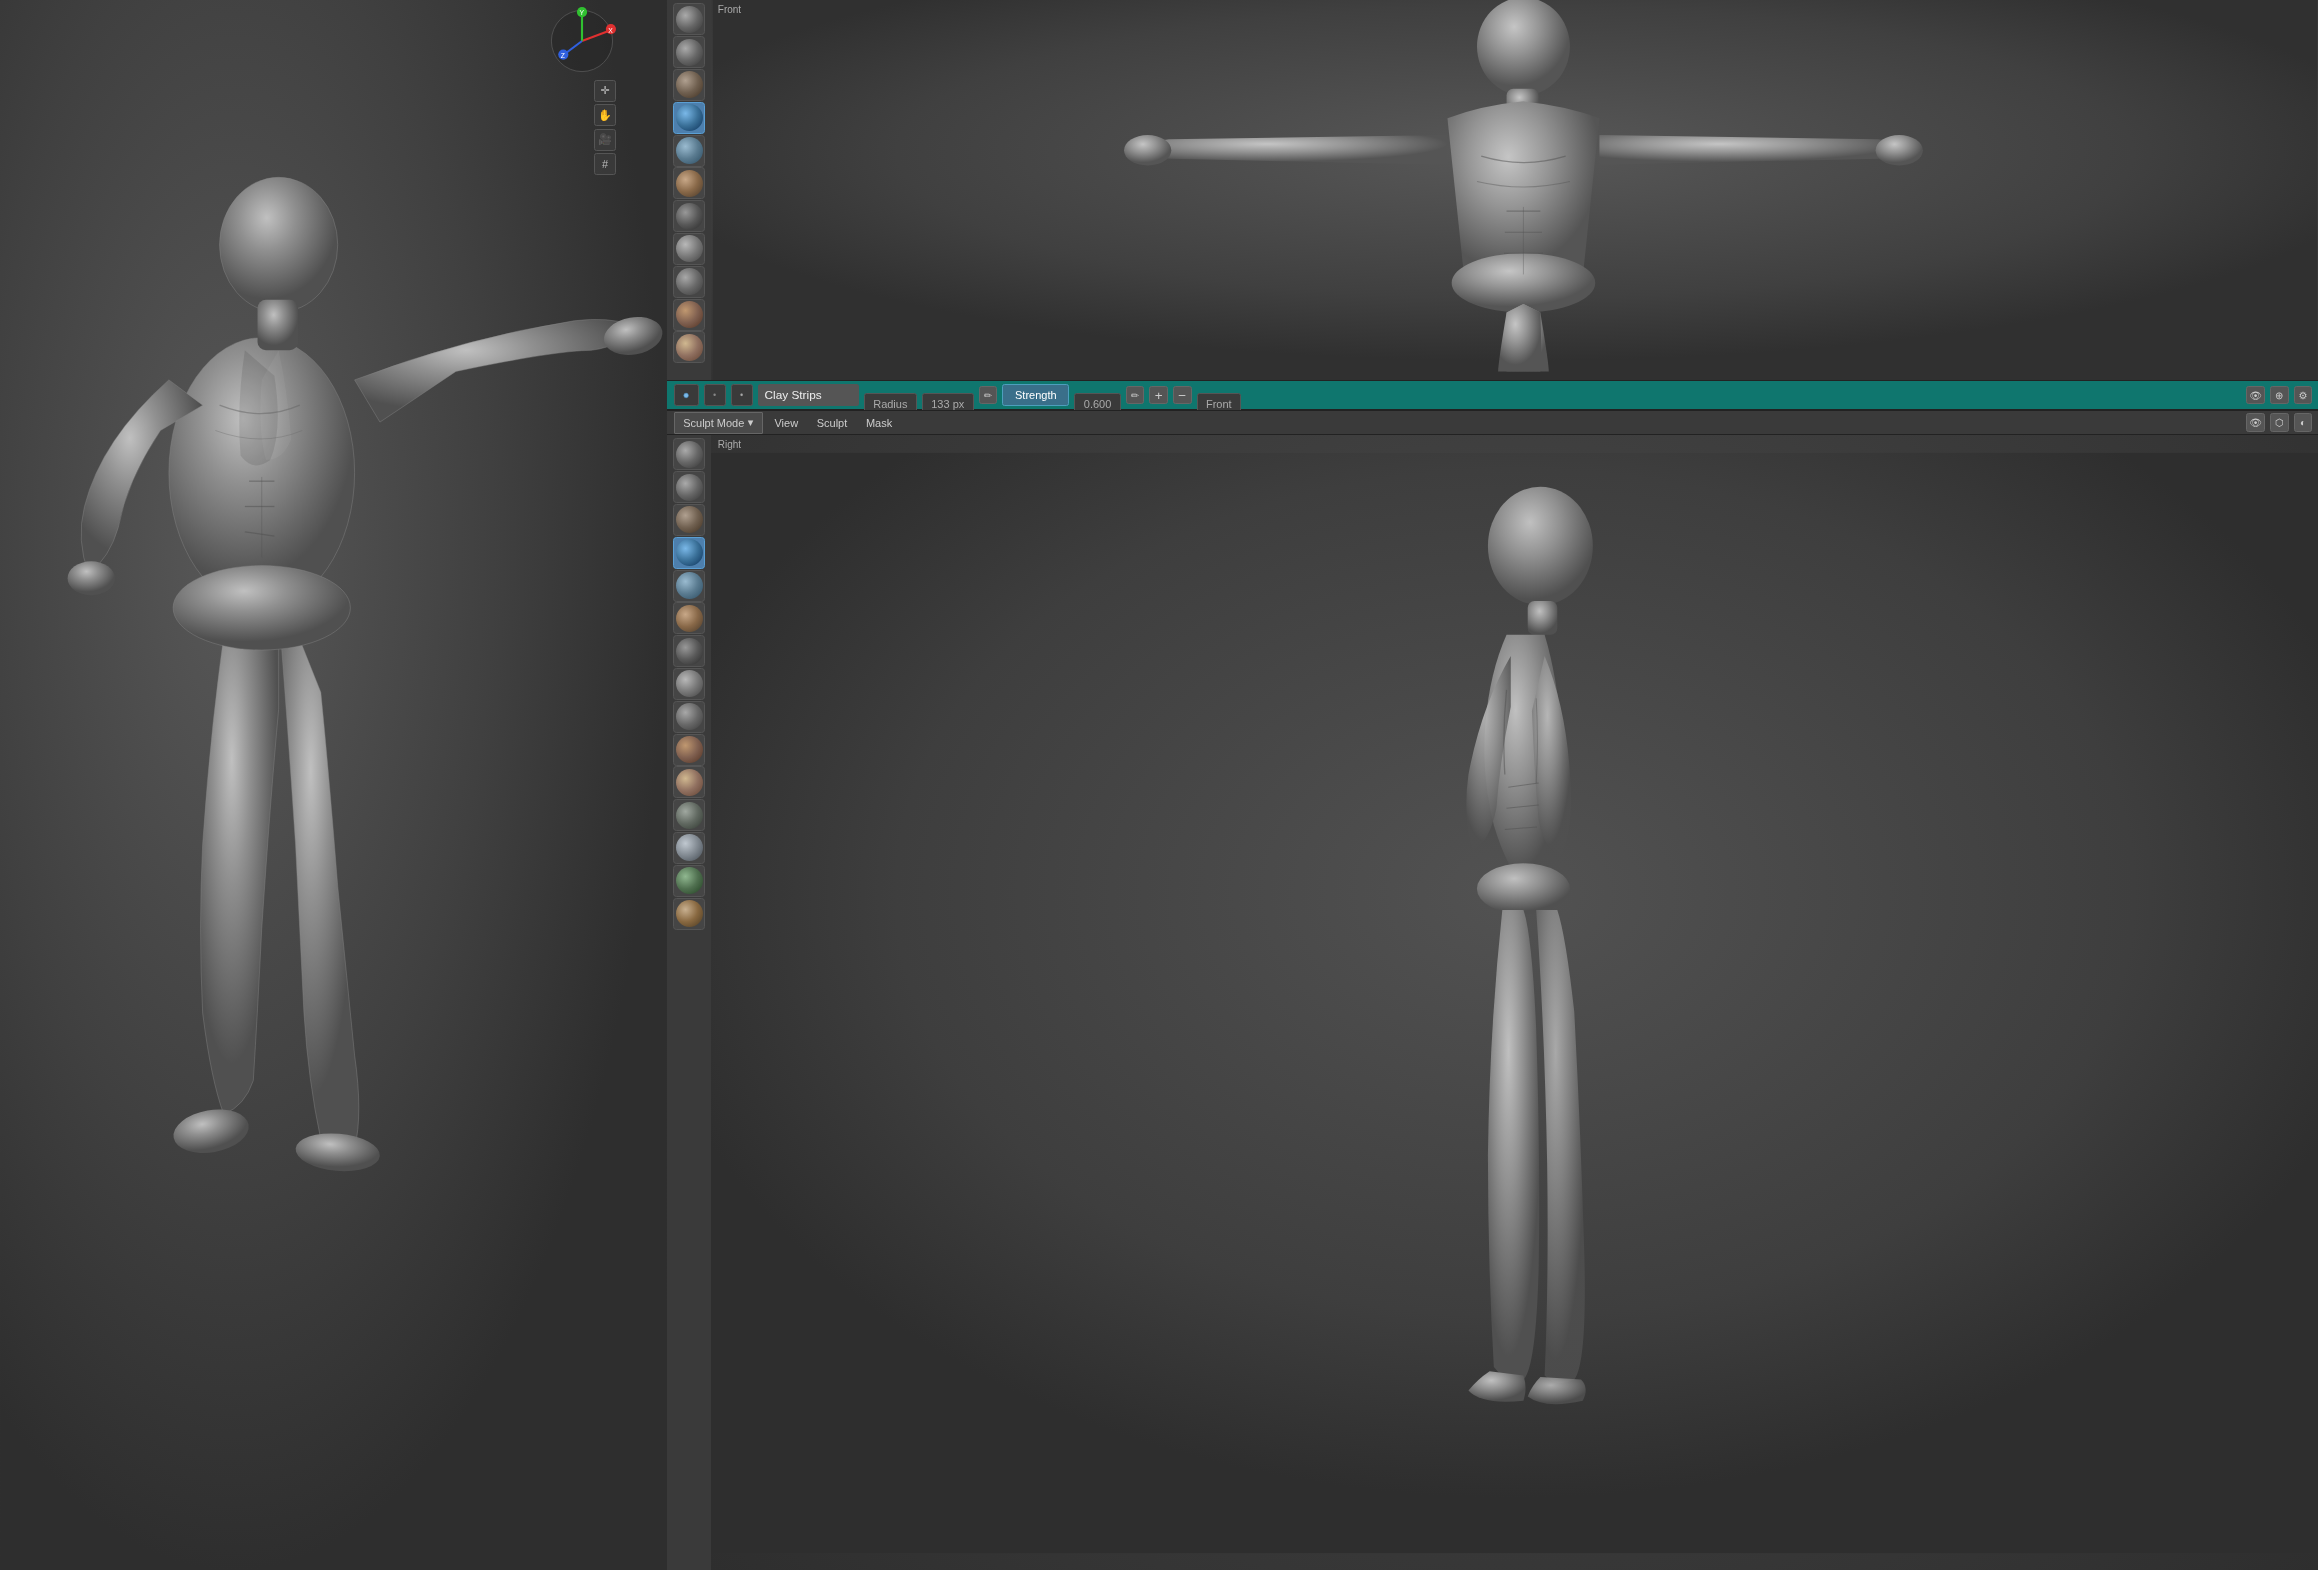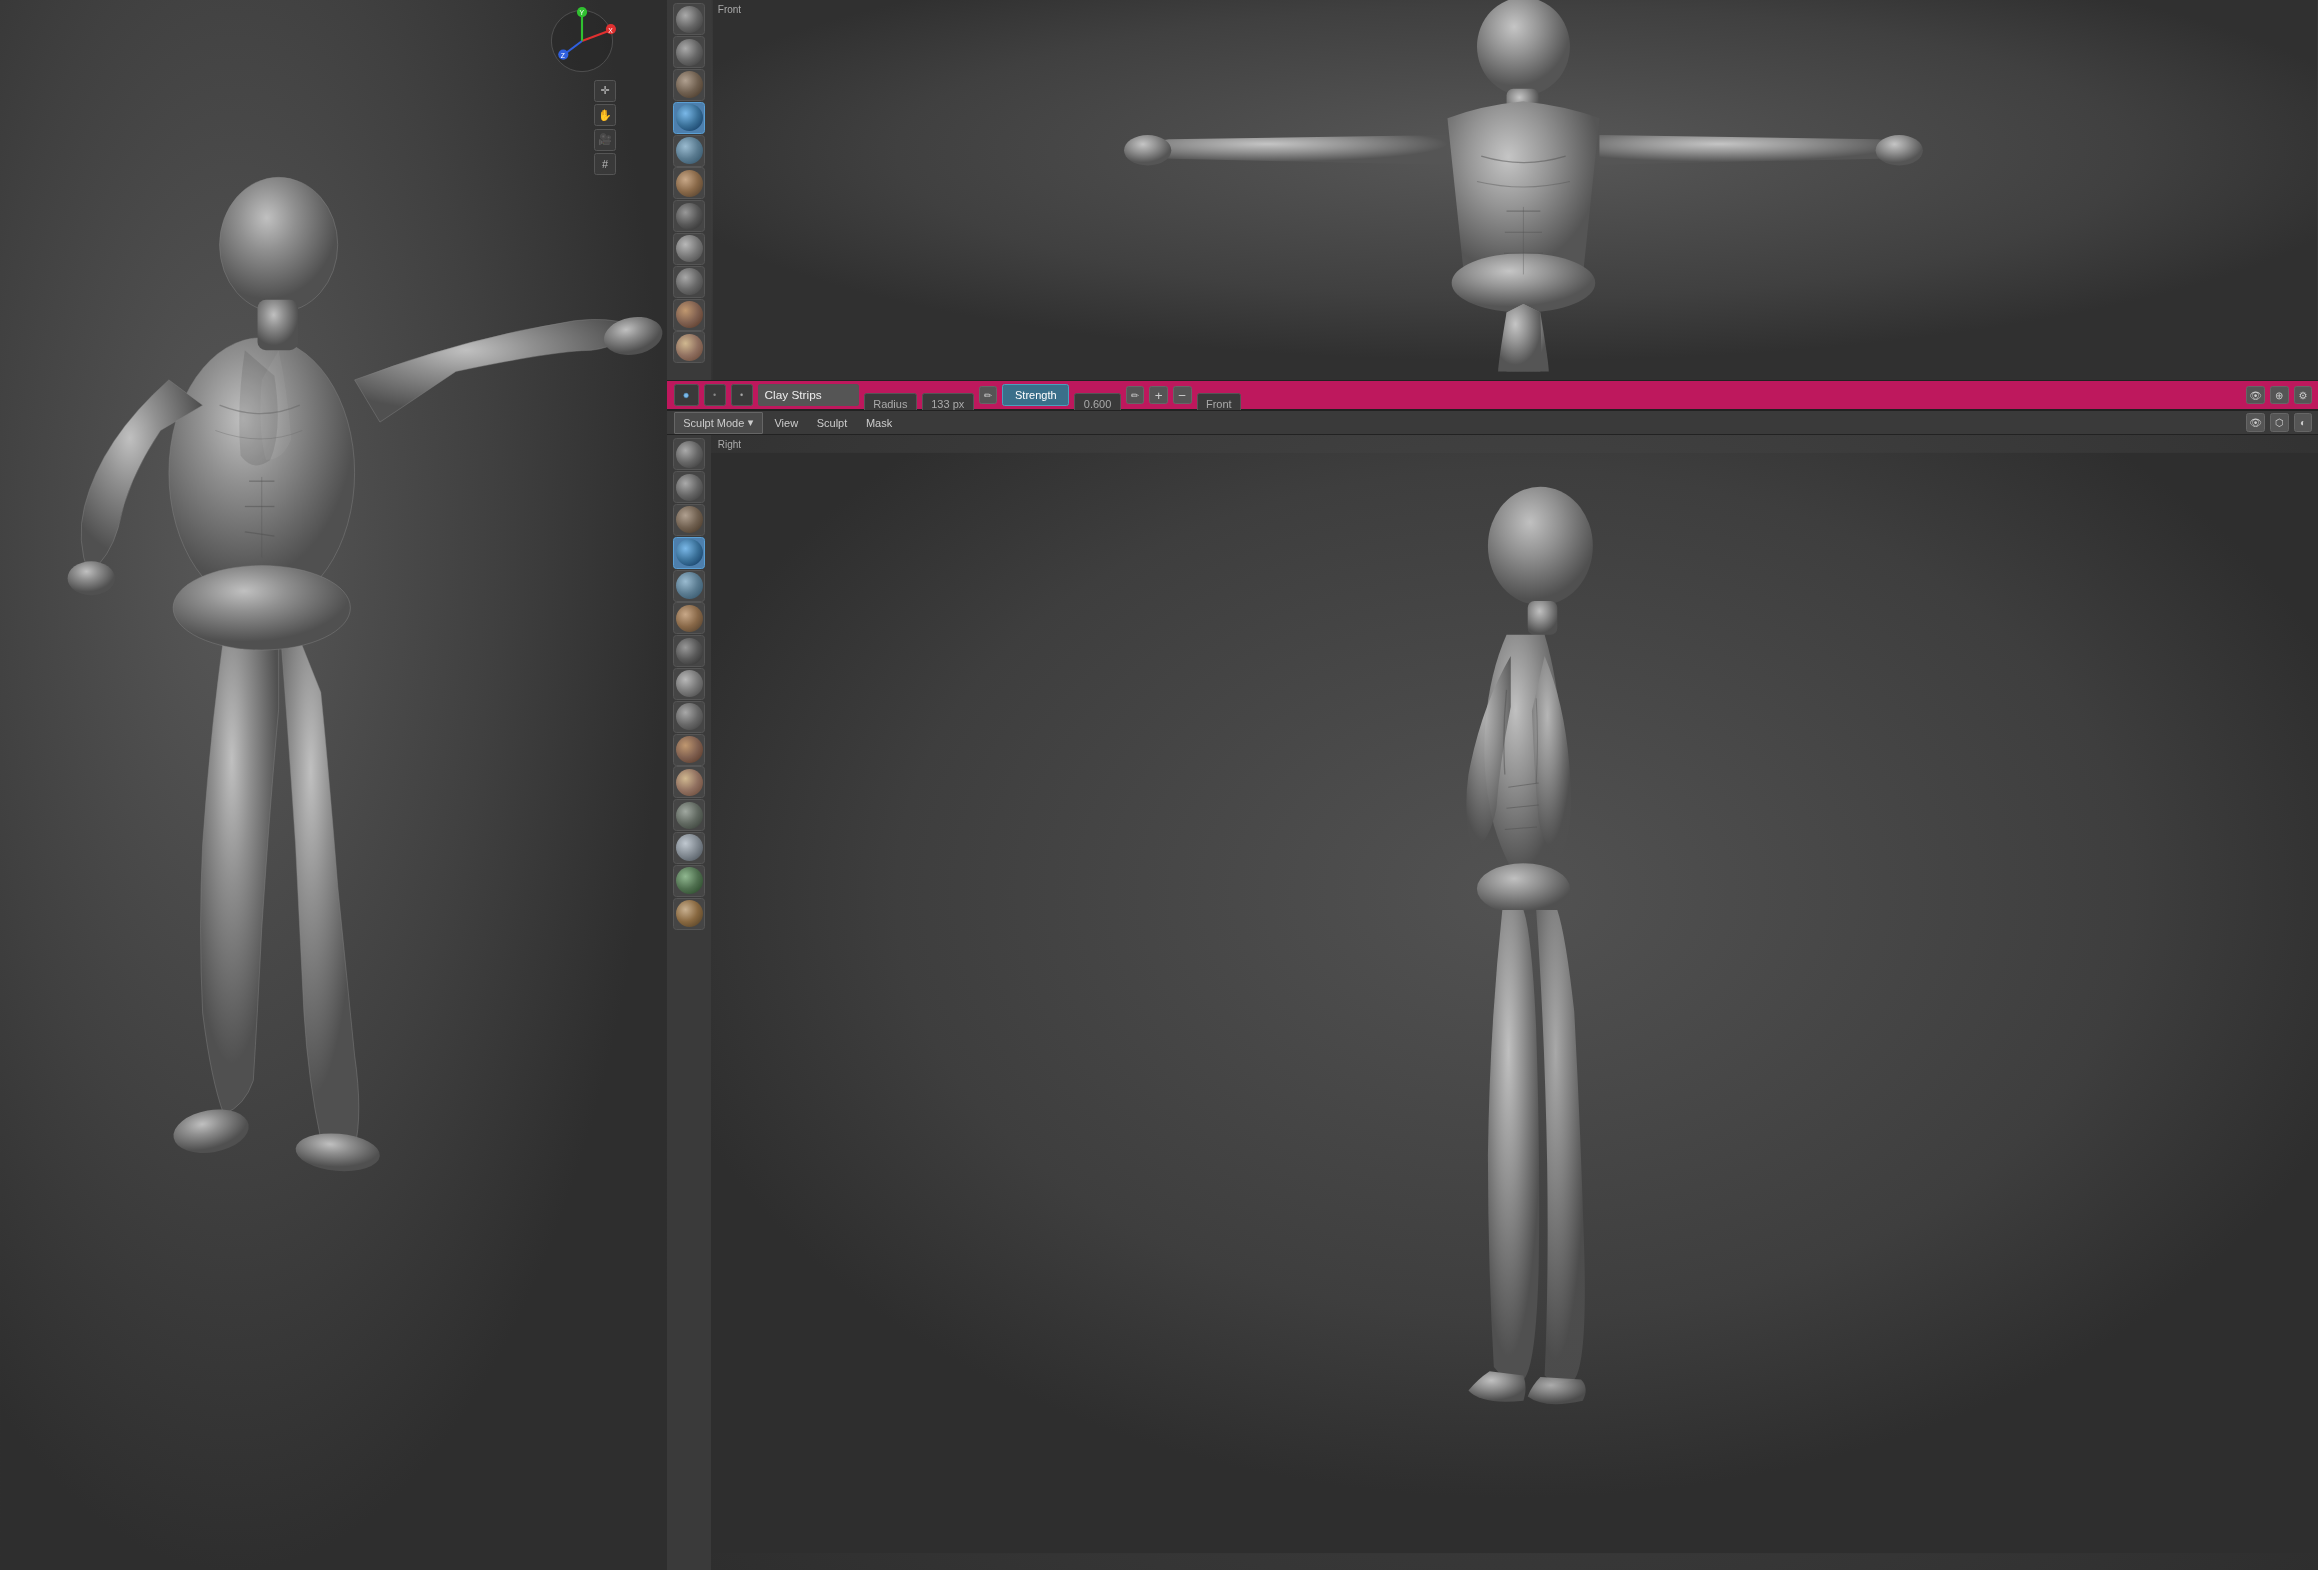--- a/index.html
+++ b/index.html
@@ -81,21 +81,21 @@
       width: 27px;
       height: 27px;
       border-radius: 50%;
       position: relative;
       overflow: hidden;
     }
 
     
     .header-bar {
       height: 30px;
-      background: #be185d;
+      background: #0f766e;
       display: flex;
       align-items: center;
       padding: 0 6.8px;
       gap: 5px;
       flex-shrink: 0;
       border-top: 0.8px solid #222;
       border-bottom: 0.8px solid #222;
     }
 
     .header-btn {

